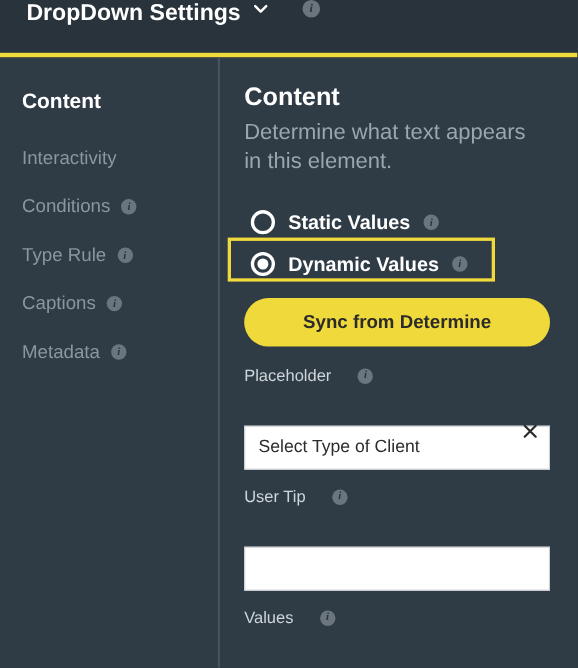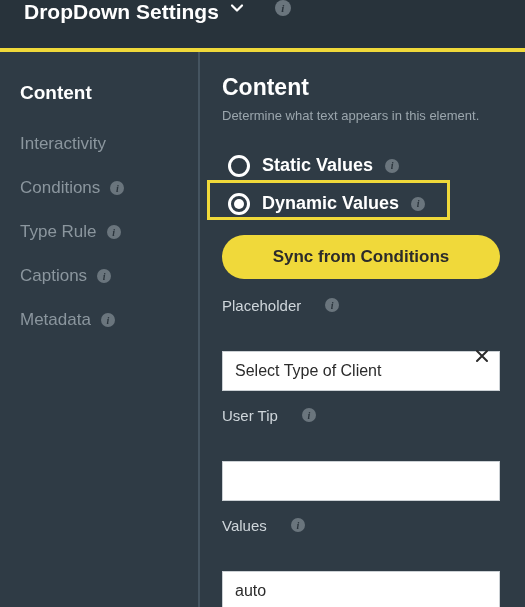--- a/index.html
+++ b/index.html
@@ -58,21 +58,21 @@
   }
   .main h1 {
     margin:0 0 6px 0;
     color:#fff;
     font-size:23px;
     font-weight:700;
   }
   .main .desc {
     margin:0 0 20px 0;
     color:#9ba6ad;
-    font-size:13px;
+    font-size:20px;
     line-height:1.35;
     max-width:260px;
   }
   .radio-row {
     display:flex; align-items:center; gap:12px;
     padding:10px 12px 2px 6px;
     margin:4px 0;
   }
   .radio-highlight {
     outline:3px solid #f0d93a;
@@ -187,21 +187,21 @@
     
     <div class="radio-row radio-highlight">
       <span class="radio-outer">
         <span class="radio-inner"></span>
       </span>
       <span class="radio-label">Dynamic Values</span>
       <span class="info-dot small">i</span>
     </div>
 
     
-    <button class="sync-btn">Sync from Conditions</button>
+    <button class="sync-btn">Sync from Determine</button>
 
     
     <div class="field-block">
       <div class="field-label-row">
         <span class="field-label">Placeholder</span>
         <span class="info-dot small">i</span>
       </div>
       <div class="text-input-wrap">
         <input class="text-input" type="text" value="Select Type of Client" style="">
         <span class="clear-x">

